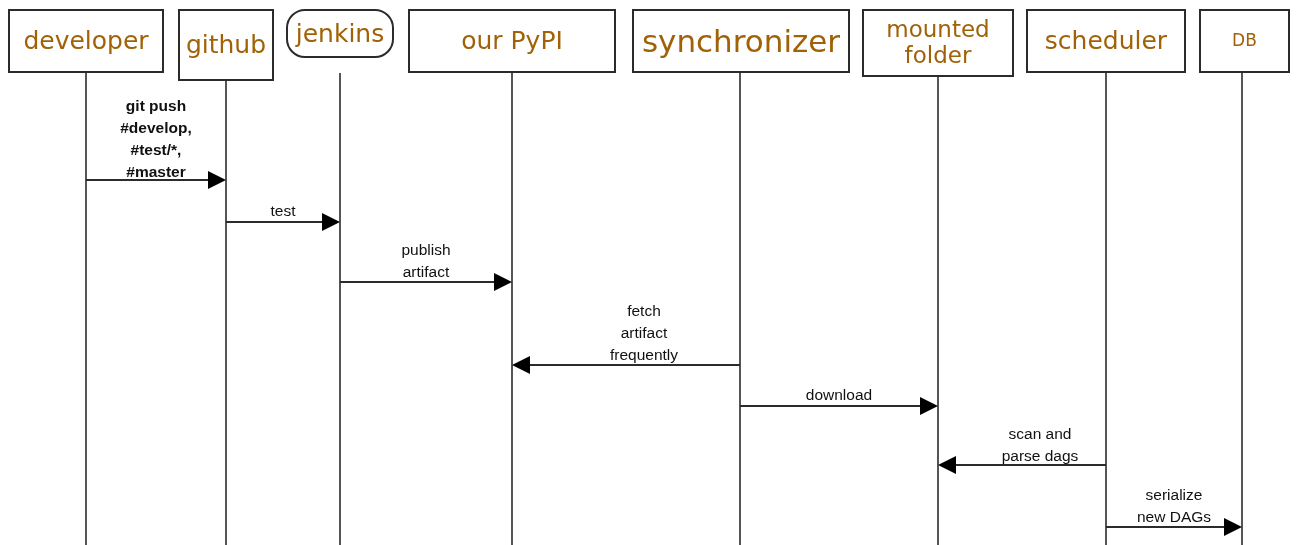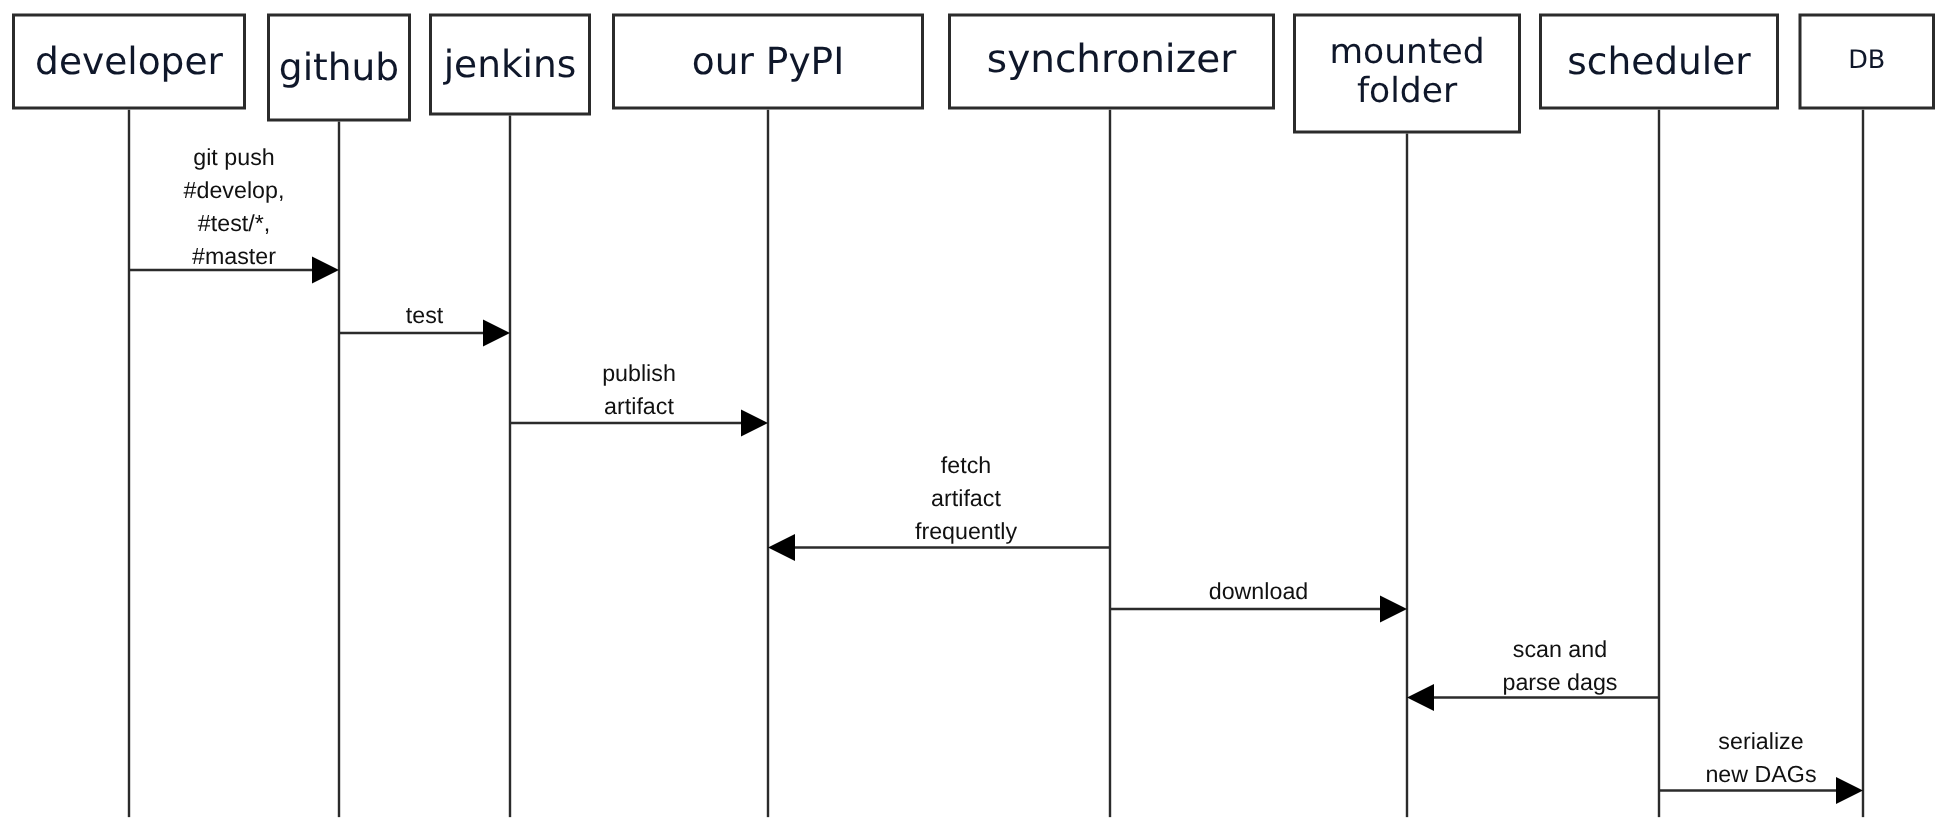--- a/index.html
+++ b/index.html
@@ -29,21 +29,21 @@
   .participant-box {
     position: absolute;
     box-sizing: border-box;
     border: 2px solid #2b2b2b;
     background: #ffffff;
     display: flex;
     align-items: center;
     justify-content: center;
     text-align: center;
     line-height: 1.12;
-    color: #0f172a;
+    color: #a16207;
     font-size: 25px;
     font-family: "DejaVu Sans", sans-serif;
     padding: 0 5px;
     overflow: hidden;
   }
   .msg-label {
     position: absolute;
     text-align: center;
     color: #111111;
     font-size: 15.5px;
@@ -83,30 +83,30 @@
         <line x1="1106" y1="465" x2="947.9" y2="465" stroke="#2b2b2b" stroke-width="1.8"></line>
         <polygon points="938,465 956,456 956,474" fill="#000000"></polygon>
         <line x1="1106" y1="527" x2="1232.1" y2="527" stroke="#2b2b2b" stroke-width="1.8"></line>
         <polygon points="1242,527 1224,518 1224,536" fill="#000000"></polygon>
       </g>
   </svg>
 
   <div id="participants-layer">
       <div class="participant-box" style="left: 8px; top: 9px; width: 156px; height: 64px; font-size: 25px;">developer</div>
       <div class="participant-box" style="left: 178px; top: 9px; width: 96px; height: 72px; font-size: 25px;">github</div>
-      <div class="participant-box" style="left: 286px; top: 9px; width: 108px; height: 68px; font-size: 25px;">jenkins</div>
+      <div class="participant-box" style="left: 286px; top: 9px; width: 108px; height: 49px; font-size: 25px; border-radius: 19px;">jenkins</div>
       <div class="participant-box" style="left: 408px; top: 9px; width: 208px; height: 64px; font-size: 25px;">our PyPI</div>
-      <div class="participant-box" style="left: 632px; top: 9px; width: 218px; height: 64px; font-size: 26px;">synchronizer</div>
-      <div class="participant-box" style="left: 862px; top: 9px; width: 152px; height: 80px; font-size: 23px;">mounted
+      <div class="participant-box" style="left: 632px; top: 9px; width: 218px; height: 64px; font-size: 31px;">synchronizer</div>
+      <div class="participant-box" style="left: 862px; top: 9px; width: 152px; height: 68px; font-size: 23px;">mounted
 folder</div>
       <div class="participant-box" style="left: 1026px; top: 9px; width: 160px; height: 64px; font-size: 25px;">scheduler</div>
       <div class="participant-box" style="left: 1199px; top: 9px; width: 91px; height: 64px; font-size: 17px;">DB</div>
     </div>
   <div id="labels-layer">
-      <div class="msg-label" style="left: 86px; top: 95px; width: 140px;">git push
+      <div class="msg-label" style="left: 86px; top: 95px; width: 140px; font-weight: bold;">git push
 #develop,
 #test/*,
 #master</div>
       <div class="msg-label" style="left: 226px; top: 200px; width: 114px;">test</div>
       <div class="msg-label" style="left: 340px; top: 239px; width: 172px;">publish
 artifact</div>
       <div class="msg-label" style="left: 512px; top: 300px; width: 264px;">fetch
 artifact
 frequently</div>
       <div class="msg-label" style="left: 740px; top: 384px; width: 198px;">download</div>

